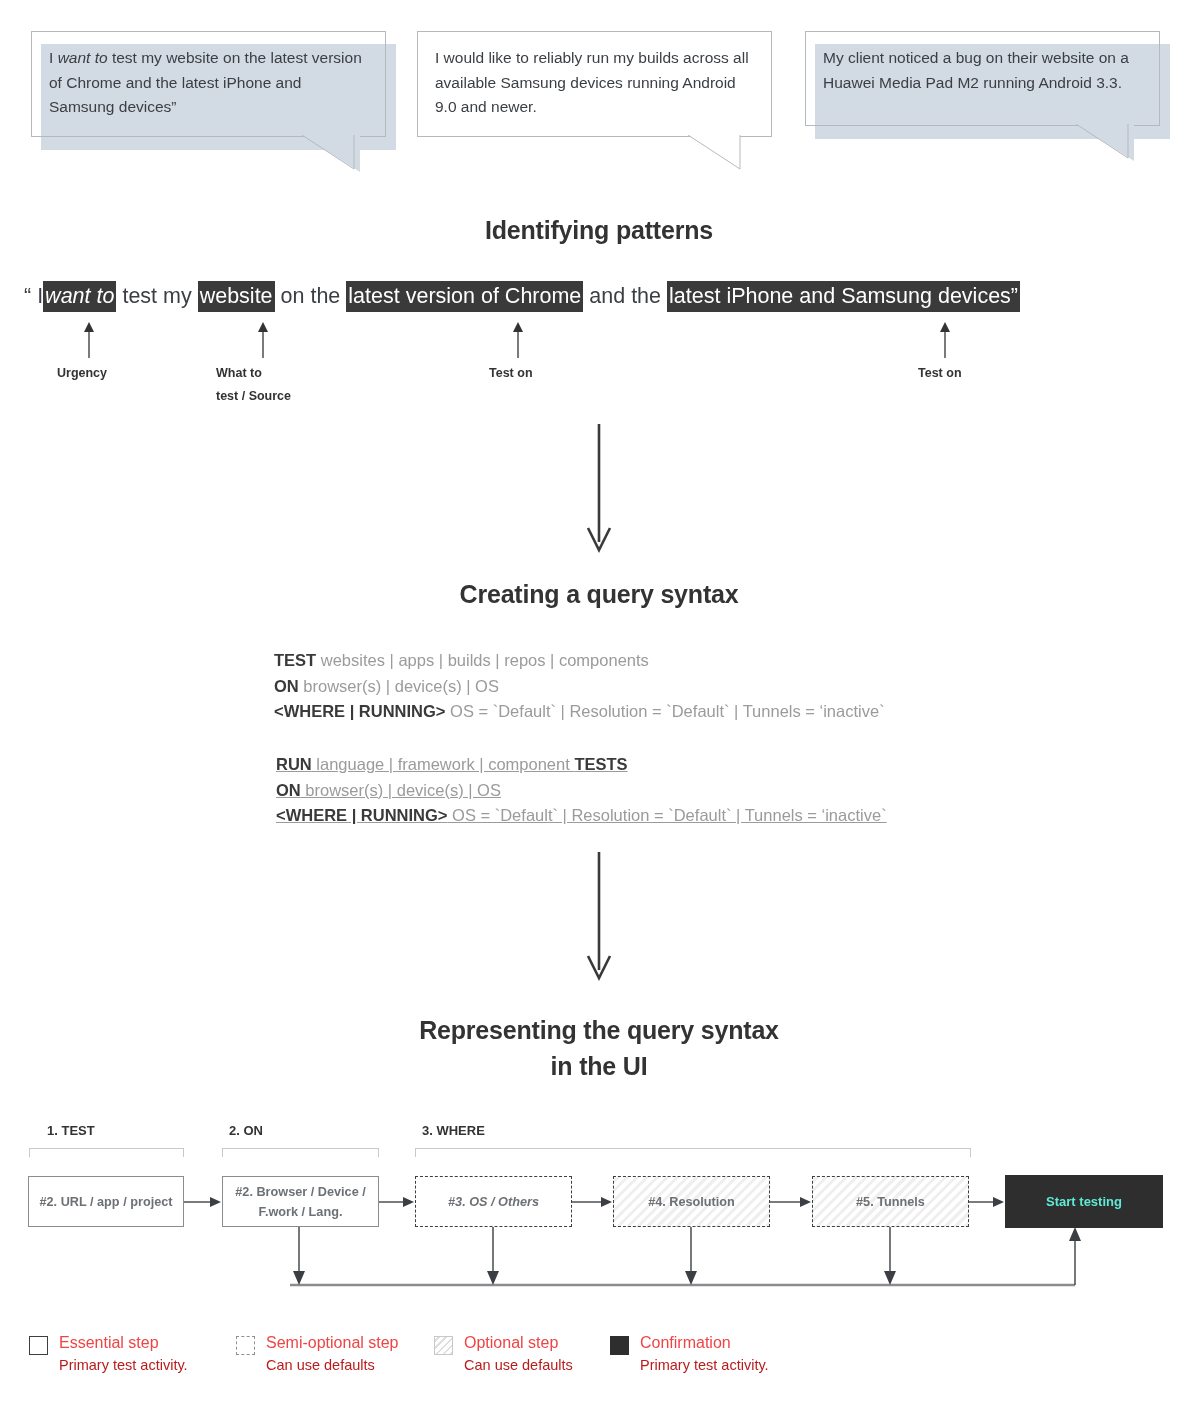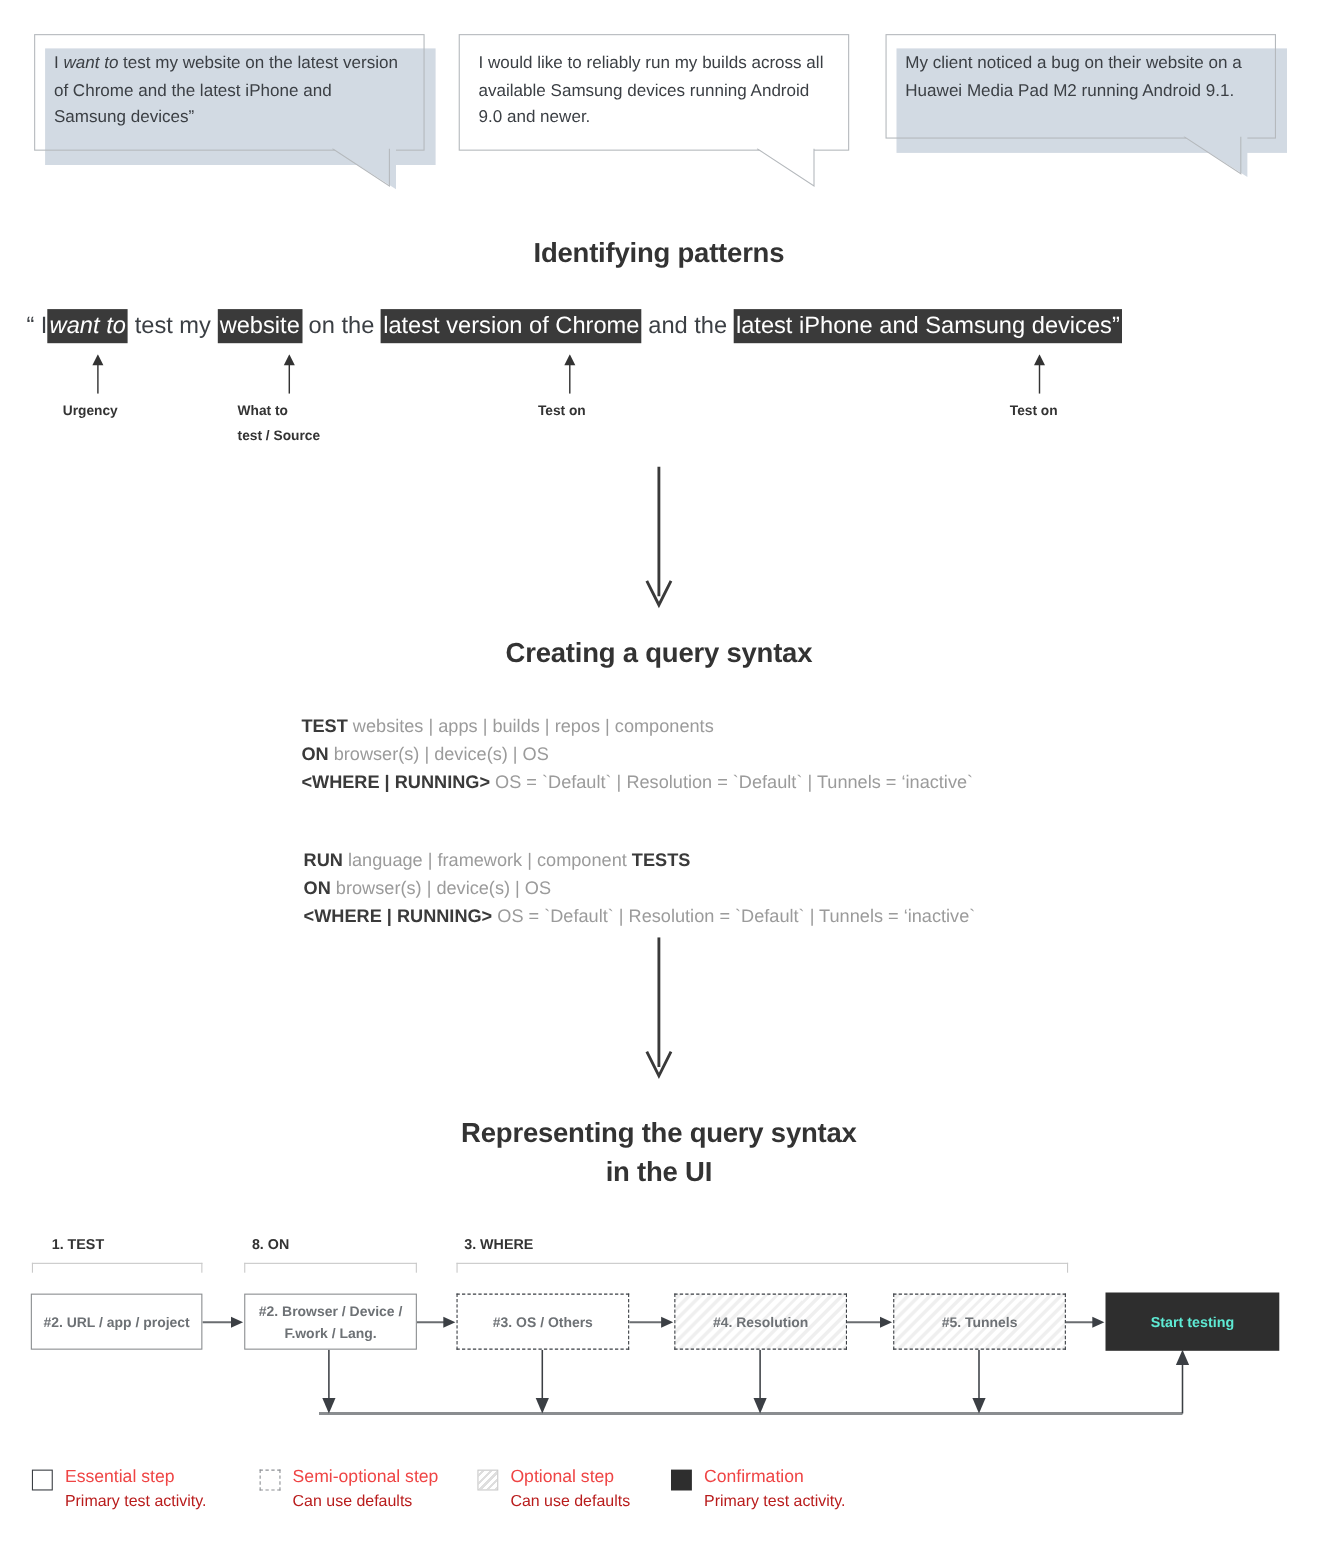--- a/index.html
+++ b/index.html
@@ -101,21 +101,21 @@
   
   .syntax {
     position: absolute;
     font-size: 16.5px;
     line-height: 25.5px;
     color: #9b9b9b;
     white-space: nowrap;
   }
   .syntax b { color: #3a3a3a; font-weight: bold; }
   #syntax1 { left: 274px; top: 648px; }
-  #syntax2 { left: 276px; top: 770px; }
+  #syntax2 { left: 276px; top: 752px; text-decoration: underline; }
 
   
   .group-label {
     position: absolute;
     font-size: 13px;
     font-weight: bold;
     color: #333333;
     white-space: nowrap;
   }
   .group-bracket {
@@ -217,21 +217,21 @@
     <div class="bubble-tail">
       <svg width="60" height="38" viewBox="0 0 60 38">
         <polygon points="0,0 52,34 52,0" fill="#ffffff"></polygon>
         <polyline points="0,0 52,34 52,0" fill="none" stroke="#b5b9bd" stroke-width="1"></polyline>
       </svg>
     </div>
   </div>
 
   <div class="bubble-wrap b3">
     <div class="bubble-shadow"></div>
-    <div class="bubble-box">My client noticed a bug on their website on a Huawei Media Pad M2 running Android 9.1.</div>
+    <div class="bubble-box">My client noticed a bug on their website on a Huawei Media Pad M2 running Android 3.3.</div>
     <div class="bubble-tail">
       <svg width="60" height="38" viewBox="0 0 60 38">
         <polygon points="0,0 58,37 58,0" fill="#d2dae3"></polygon>
         <polyline points="0,0 52,34 52,0" fill="none" stroke="#b5b9bd" stroke-width="1"></polyline>
       </svg>
     </div>
   </div>
 
   <div class="section-title" id="h-identify">Identifying patterns</div>
 
@@ -307,35 +307,35 @@
   </div>
 
   <div class="section-title" id="h-ui">
     <div>Representing the query syntax</div>
     <div>in the UI</div>
   </div>
 
   <div class="group-label" style="left:47px; top:1123px;">1. TEST</div>
   <div class="group-bracket" style="left:29px; top:1148px; width:155px;"></div>
 
-  <div class="group-label" style="left:229px; top:1123px;">8. ON</div>
+  <div class="group-label" style="left:229px; top:1123px;">2. ON</div>
   <div class="group-bracket" style="left:222px; top:1148px; width:157px;"></div>
 
   <div class="group-label" style="left:422px; top:1123px;">3. WHERE</div>
   <div class="group-bracket" style="left:415px; top:1148px; width:556px;"></div>
 
   <div class="step-box step-essential" style="left:28px; top:1176px; width:156px; height:51px;">
     <span>#2. URL / app / project</span>
   </div>
 
   <div class="step-box step-essential" style="left:222px; top:1176px; width:157px; height:51px;">
     <span>#2. Browser / Device / F.work / Lang.</span>
   </div>
 
-  <div class="step-box step-semi" style="left:415px; top:1176px; width:157px; height:51px;">
+  <div class="step-box step-semi" style="left:415px; top:1176px; width:157px; height:51px;font-style:italic;">
     <span>#3. OS / Others</span>
   </div>
 
   <div class="step-box step-optional" style="left:613px; top:1176px; width:157px; height:51px;">
     <span>#4. Resolution</span>
   </div>
 
   <div class="step-box step-optional" style="left:812px; top:1176px; width:157px; height:51px;">
     <span>#5. Tunnels</span>
   </div>

